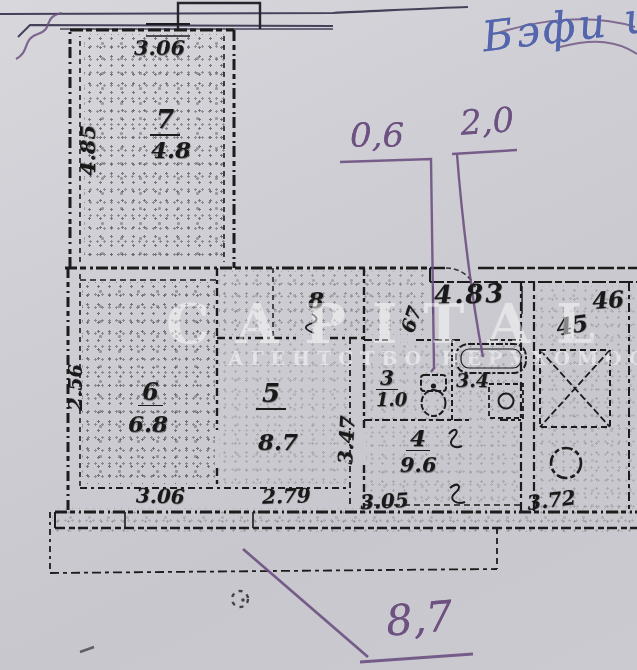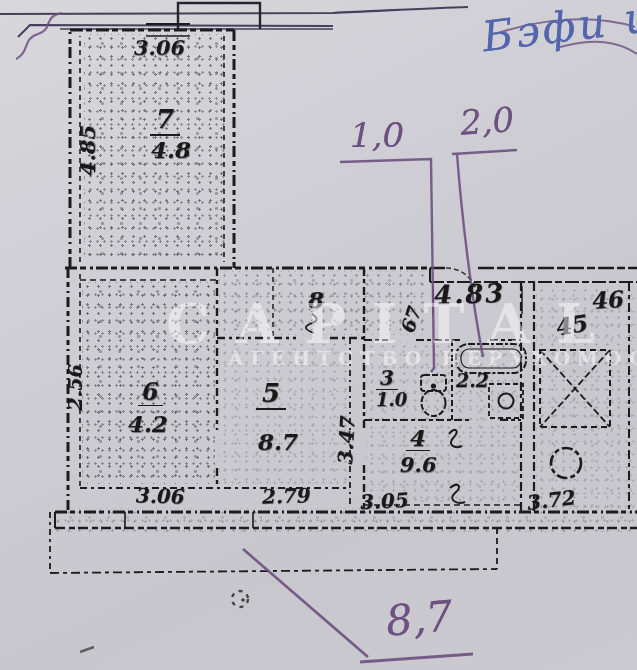--- a/index.html
+++ b/index.html
@@ -158,47 +158,47 @@
       <path d="M360,662 L473,654"></path>
     </g>
   </svg>
 
   <span class="num ul" style="left:150px;top:106px;font-size:26px;">7</span>
   <span class="num" style="left:151px;top:138px;font-size:23px;">4.8</span>
   <span class="num" style="left:134px;top:37px;font-size:21px;">3.06</span>
   <span class="num" style="left:62px;top:140px;font-size:21px;transform:rotate(-90deg);">4.85</span>
 
   <span class="num ul-thin" style="left:138px;top:380px;font-size:24px;">6</span>
-  <span class="num" style="left:128px;top:412px;font-size:23px;">4.2</span>
+  <span class="num" style="left:128px;top:412px;font-size:23px;">6.8</span>
   <span class="num" style="left:136px;top:486px;font-size:20px;transform:rotate(2deg);">3.06</span>
   <span class="num" style="left:52px;top:378px;font-size:19px;transform:rotate(-90deg);">2.56</span>
 
   <span class="num ul" style="left:256px;top:380px;font-size:26px;">5</span>
   <span class="num" style="left:258px;top:430px;font-size:23px;">8.7</span>
   <span class="num" style="left:262px;top:486px;font-size:20px;transform:rotate(-2deg);">2.79</span>
   <span class="num" style="left:322px;top:430px;font-size:20px;transform:rotate(-87deg);">3.47</span>
 
   <span class="num" style="left:308px;top:288px;font-size:23px;">8</span>
   <span class="num" style="left:398px;top:310px;font-size:19px;transform:rotate(-72deg);">67</span>
 
   <span class="num ul-thin" style="left:376px;top:368px;font-size:20px;">3</span>
   <span class="num" style="left:376px;top:391px;font-size:18px;">1.0</span>
 
-  <span class="num" style="left:456px;top:371px;font-size:19px;">2.2</span>
+  <span class="num" style="left:456px;top:371px;font-size:19px;">3.4</span>
 
   <span class="num ul-thin" style="left:406px;top:426px;font-size:23px;">4</span>
   <span class="num" style="left:400px;top:454px;font-size:21px;">9.6</span>
   <span class="num" style="left:360px;top:491px;font-size:20px;transform:rotate(-3deg);">3.05</span>
 
   <span class="num" style="left:434px;top:281px;font-size:26px;letter-spacing:2px;transform:rotate(-2deg);">4.83</span>
   <span class="num" style="left:592px;top:288px;font-size:23px;transform:rotate(-4deg);">46</span>
   <span class="num" style="left:556px;top:313px;font-size:23px;transform:rotate(-9deg);">45</span>
   <span class="num" style="left:527px;top:490px;font-size:20px;transform:rotate(-7deg);">3.72</span>
 
   <span class="wm" style="left:166px;top:296px;font-size:55px;letter-spacing:26px;">CAPITAL</span>
   <span class="wm" style="left:228px;top:349px;font-size:19px;letter-spacing:7px;">АГЕНТСТВО НЕРУХОМОСТІ</span>
 
   <span class="blue-ink" style="left:482px;top:6px;font-size:42px;letter-spacing:3px;transform:rotate(-7deg);">Бэфи и</span>
-  <span class="purple-ink" style="left:350px;top:118px;font-size:34px;">1,0</span>
+  <span class="purple-ink" style="left:350px;top:118px;font-size:34px;">0,6</span>
   <span class="purple-ink" style="left:460px;top:104px;font-size:34px;transform:rotate(-4deg);">2,0</span>
   <span class="purple-ink" style="left:386px;top:598px;font-size:42px;transform:rotate(-5deg);">8,7</span>
 
 </div>
 
 </body></html>

